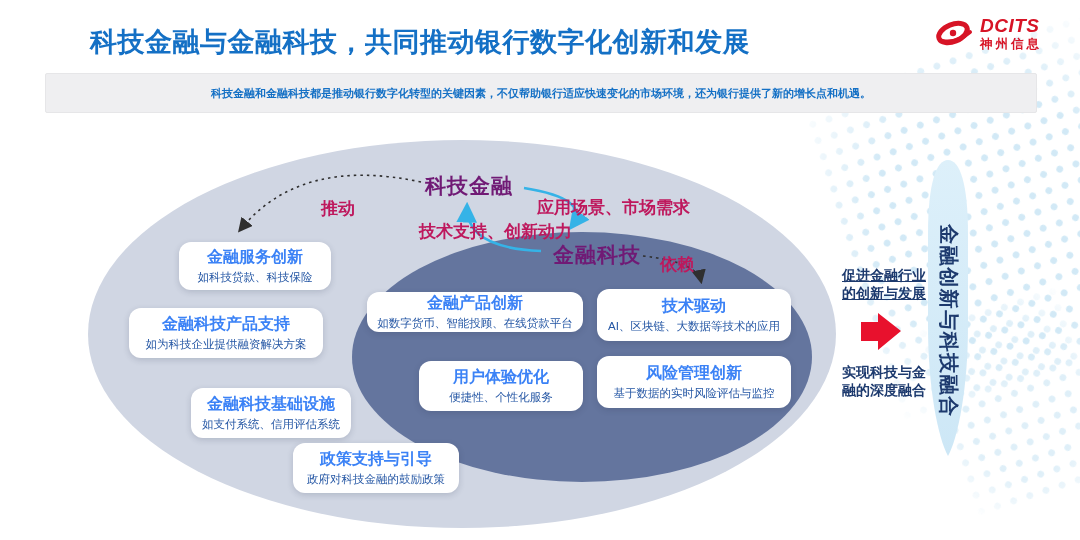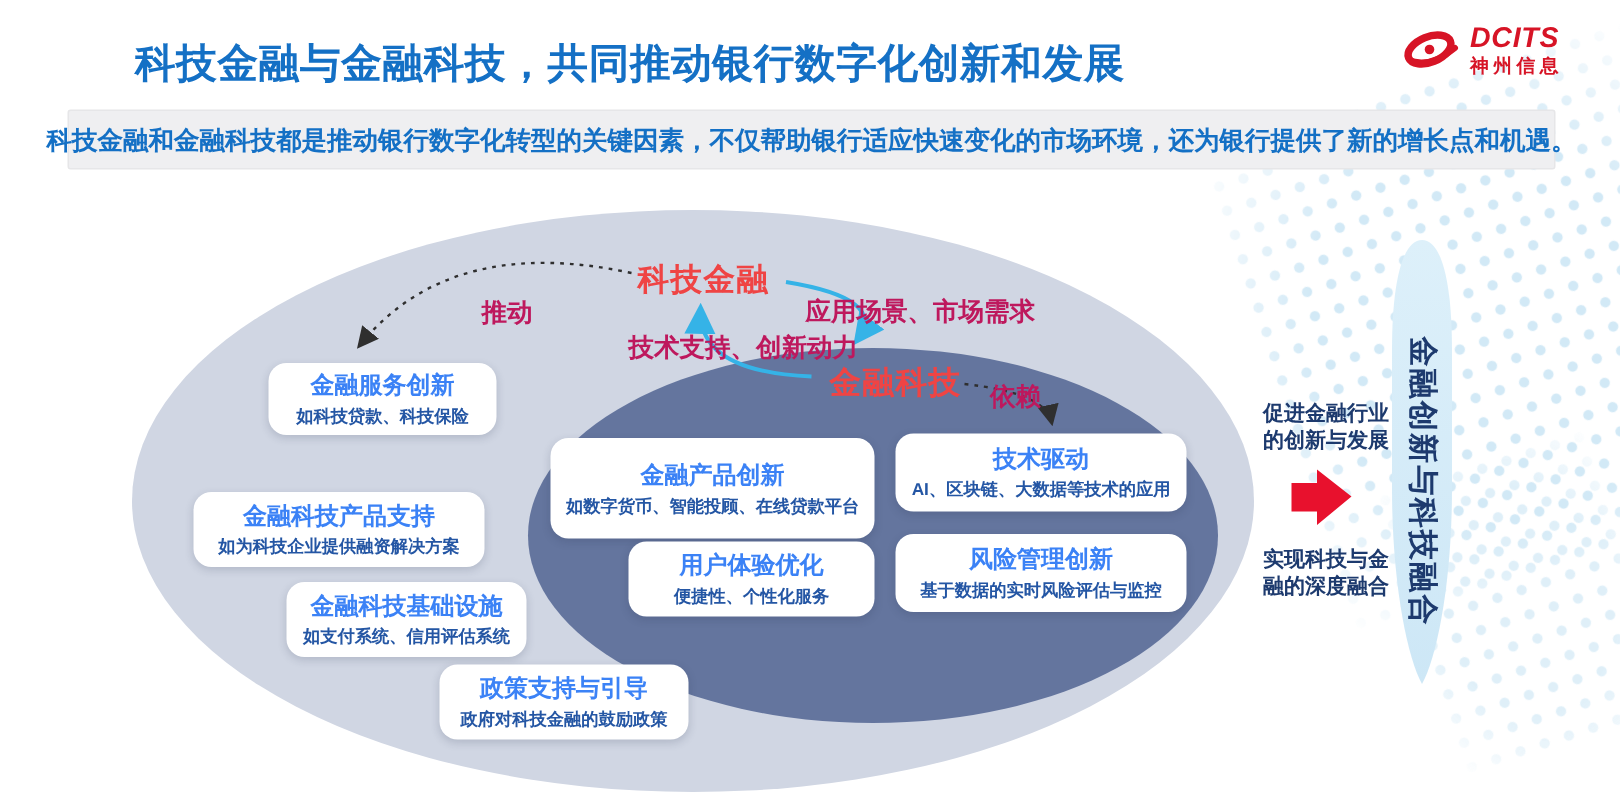--- a/index.html
+++ b/index.html
@@ -25,71 +25,71 @@
   }
   .logo{position:absolute;right:38px;top:16px;z-index:6;display:flex;align-items:center;gap:6px;}
   .logo-text{display:flex;flex-direction:column;line-height:1.05;}
   .logo-brand{font-size:19px;font-weight:bold;font-style:italic;color:#d71426;letter-spacing:.5px;}
   .logo-company{font-size:12.5px;font-weight:bold;color:#d71426;letter-spacing:3px;margin-top:2px;}
   
   .intro-banner{
     position:absolute;left:45px;top:73px;width:990px;height:38px;z-index:5;
     background:#efeff1;border:1px solid #e6e6e8;border-radius:2px;
     display:flex;align-items:center;justify-content:center;
-    font-size:17px;font-weight:bold;color:#1470c5;white-space:nowrap;
+    font-size:11px;font-weight:bold;color:#1470c5;white-space:nowrap;
   }
   
   .outer-ellipse{
     position:absolute;left:88px;top:140px;width:748px;height:388px;z-index:2;
     background:#d0d6e3;border-radius:50%;
   }
   .inner-ellipse{
     position:absolute;left:352px;top:232px;width:460px;height:250px;z-index:3;
     background:#64759e;border-radius:50%;
   }
   
   .card{
     position:absolute;z-index:4;background:#ffffff;border-radius:12px;
     box-shadow:0 2px 6px rgba(40,50,80,.18);
     display:flex;flex-direction:column;align-items:center;justify-content:center;
     text-align:center;padding:2px 4px;box-sizing:border-box;
   }
   .card-title{font-size:16px;font-weight:bold;color:#3b82f6;white-space:nowrap;}
-  .card-sub{font-size:11.5px;font-weight:bold;color:#2456a4;white-space:nowrap;margin-top:2px;}
+  .card-sub{font-size:11.5px;font-weight:normal;color:#2456a4;white-space:nowrap;margin-top:2px;}
   .c-fs    {left:179px;top:242px;width:152px;height:48px;}
-  .c-prod  {left:129px;top:328px;width:194px;height:50px;}
+  .c-prod  {left:129px;top:308px;width:194px;height:50px;}
   .c-infra {left:191px;top:388px;width:160px;height:50px;}
   .c-policy{left:293px;top:443px;width:166px;height:50px;}
-  .c-finpr {left:367px;top:292px;width:216px;height:67px;}
+  .c-finpr {left:367px;top:292px;width:216px;height:40px;}
   .c-ux    {left:419px;top:361px;width:164px;height:50px;align-items:center;}
   .c-tech  {left:597px;top:289px;width:194px;height:52px;}
   .c-risk  {left:597px;top:356px;width:194px;height:52px;}
   
   .cyan-label{
-    position:absolute;z-index:5;font-size:21px;font-weight:bold;color:#ef4444;
+    position:absolute;z-index:5;font-size:21px;font-weight:bold;color:#701a75;
     letter-spacing:1px;white-space:nowrap;
   }
   .l-kjjr{left:425px;top:172px;}
   .l-jrkj{left:553px;top:241px;}
   .rel-label{
     position:absolute;z-index:5;font-size:17px;font-weight:bold;color:#be185d;white-space:nowrap;
   }
   .l-promote{left:321px;top:197px;}
   .l-appscene{left:537px;top:196px;}
   .l-techsup{left:419px;top:220px;}
   .l-depend{left:660px;top:253px;}
   
   .overlay{position:absolute;left:0;top:0;z-index:4;pointer-events:none;}
   
   .note{
     position:absolute;z-index:5;width:92px;
     font-size:14px;font-weight:bold;color:#1d3a6e;line-height:1.3;
     white-space:pre-line;
   }
-  .note-promote{left:842px;top:266px;}
+  .note-promote{left:842px;top:266px;text-decoration:underline;}
   .note-fuse{left:842px;top:363px;}
   .capsule{position:absolute;left:903px;top:156px;z-index:2;}
   .vertical-banner{
     position:absolute;left:847px;top:306px;width:200px;height:30px;z-index:3;
     transform:rotate(90deg);
     font-size:20px;font-weight:bold;color:#1d3a6e;letter-spacing:1.5px;
     text-align:center;white-space:nowrap;
   }
 </style>
 </head>

